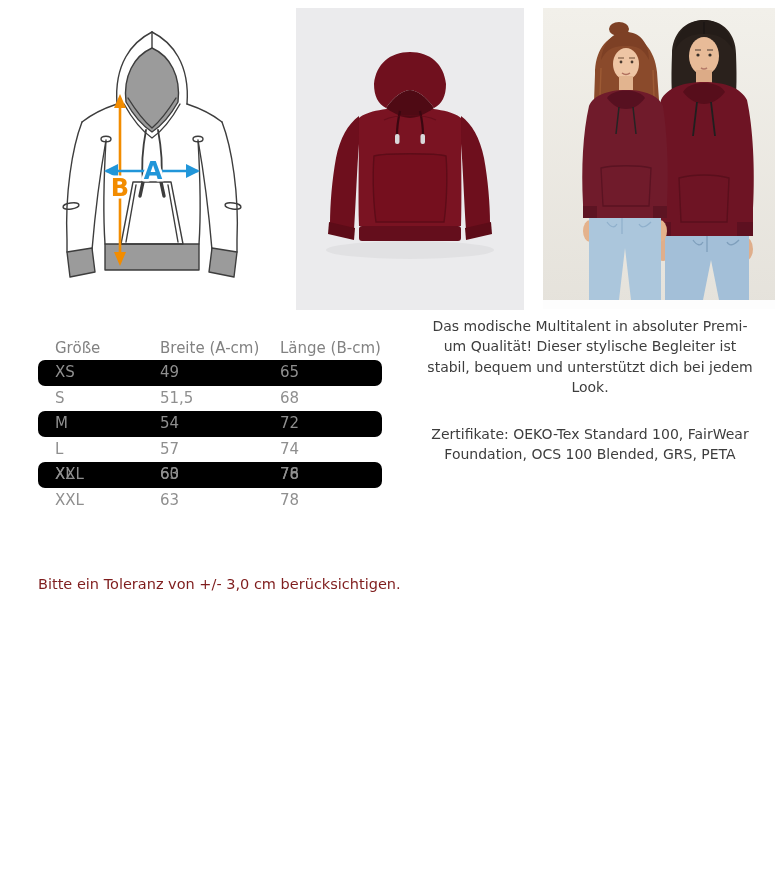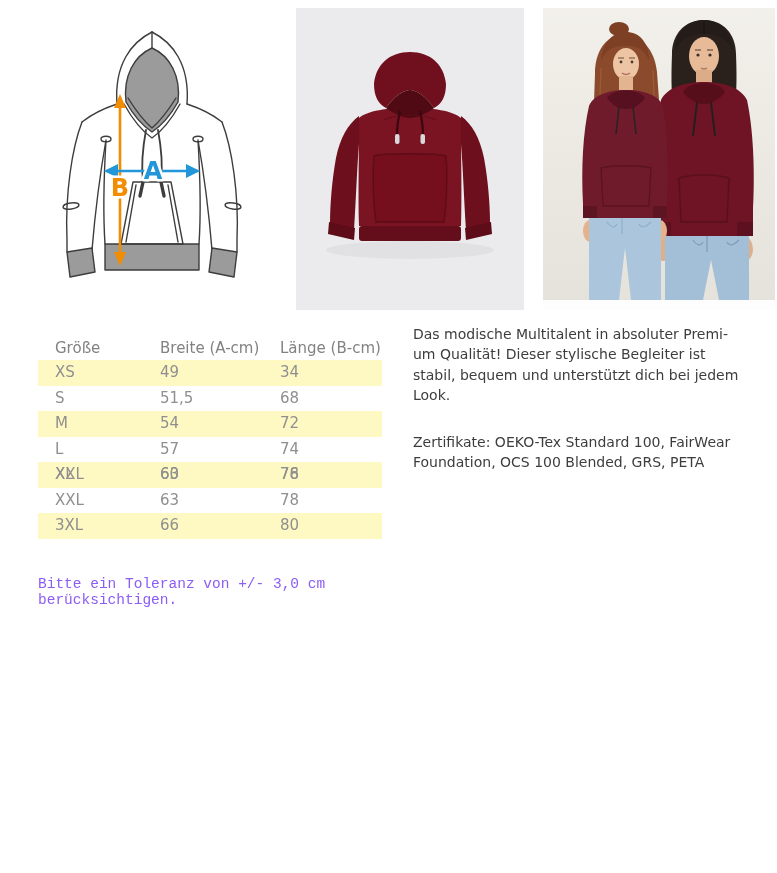--- a/index.html
+++ b/index.html
@@ -9,31 +9,31 @@
 
   
   .tech-drawing{left:40px;top:24px;width:230px;height:280px;}
   .product-photo{left:296px;top:8px;width:228px;height:302px;}
   .models-photo{left:543px;top:8px;width:232px;height:301px;}
 
   
   .size-table{left:38px;top:336px;width:344px;text-align:center;}
   .trow{position:relative;height:25.5px;}
   .thead{position:relative;height:24px;}
-  .stripe{background:#fef9c3;}
+  .stripe{background:#000000;border-radius:7px;}
   .c{position:absolute;top:0;line-height:25.5px;font-size:15px;color:#8f8f8f;white-space:nowrap;}
   .thead .c{line-height:24px;color:#828282;}
   .c1{left:17px;} .c2{left:122px;} .c3{left:242px;}
   .ghost{}
 
-  .tolerance{left:38px;top:576px;width:380px;font-size:14.5px;color:#8b5cf6;font-family:Liberation Mono, monospace;}
+  .tolerance{left:38px;top:576px;width:380px;font-size:14.5px;color:#7f1d1d;}
 
   
   .description{left:413px;top:316px;width:354px;color:#3d3d3d;font-size:14px;line-height:20.4px;}
-  .para{margin:8px 0 26px 0;white-space:pre-wrap;}
+  .para{margin:0 0 26px 0;white-space:pre-wrap;text-align:center;}
   .para:last-child{margin-bottom:0;}
 
   svg{display:block;}
   .ab-label{font-family:"DejaVu Sans","Liberation Sans",sans-serif;font-weight:bold;font-size:24px;
             paint-order:stroke;stroke:#ffffff;stroke-width:5px;stroke-linejoin:round;text-anchor:middle;}
 </style>
 </head>
 <body>
 
 <div class="page">
@@ -183,21 +183,21 @@
 
   <div class="abs size-table">
     <div class="thead">
       <span class="c c1">Größe</span>
       <span class="c c2">Breite (A-cm)</span>
       <span class="c c3">Länge (B-cm)</span>
     </div>
     <div class="trow stripe">
       <span class="c c1">XS</span>
       <span class="c c2">49</span>
-      <span class="c c3">34</span>
+      <span class="c c3">65</span>
     </div>
     <div class="trow">
       <span class="c c1">S</span>
       <span class="c c2">51,5</span>
       <span class="c c3">68</span>
     </div>
     <div class="trow stripe">
       <span class="c c1">M</span>
       <span class="c c2">54</span>
       <span class="c c3">72</span>
@@ -213,25 +213,20 @@
       <span class="c c3">76</span>
       <span class="c c1 ghost">XXL</span>
       <span class="c c2 ghost">63</span>
       <span class="c c3 ghost">78</span>
     </div>
     <div class="trow">
       <span class="c c1">XXL</span>
       <span class="c c2">63</span>
       <span class="c c3">78</span>
     </div>
-    <div class="trow stripe">
-      <span class="c c1">3XL</span>
-      <span class="c c2">66</span>
-      <span class="c c3">80</span>
-    </div>
   </div>
 
   <div class="abs tolerance">Bitte ein Toleranz von +/- 3,0 cm berücksichtigen.</div>
 
   <div class="abs description">
     <p class="para">Das modische Multitalent in absoluter Premi-
 um Qualität! Dieser stylische Begleiter ist
 stabil, bequem und unterstützt dich bei jedem
 Look.</p>
     <p class="para">Zertifikate: OEKO-Tex Standard 100, FairWear

